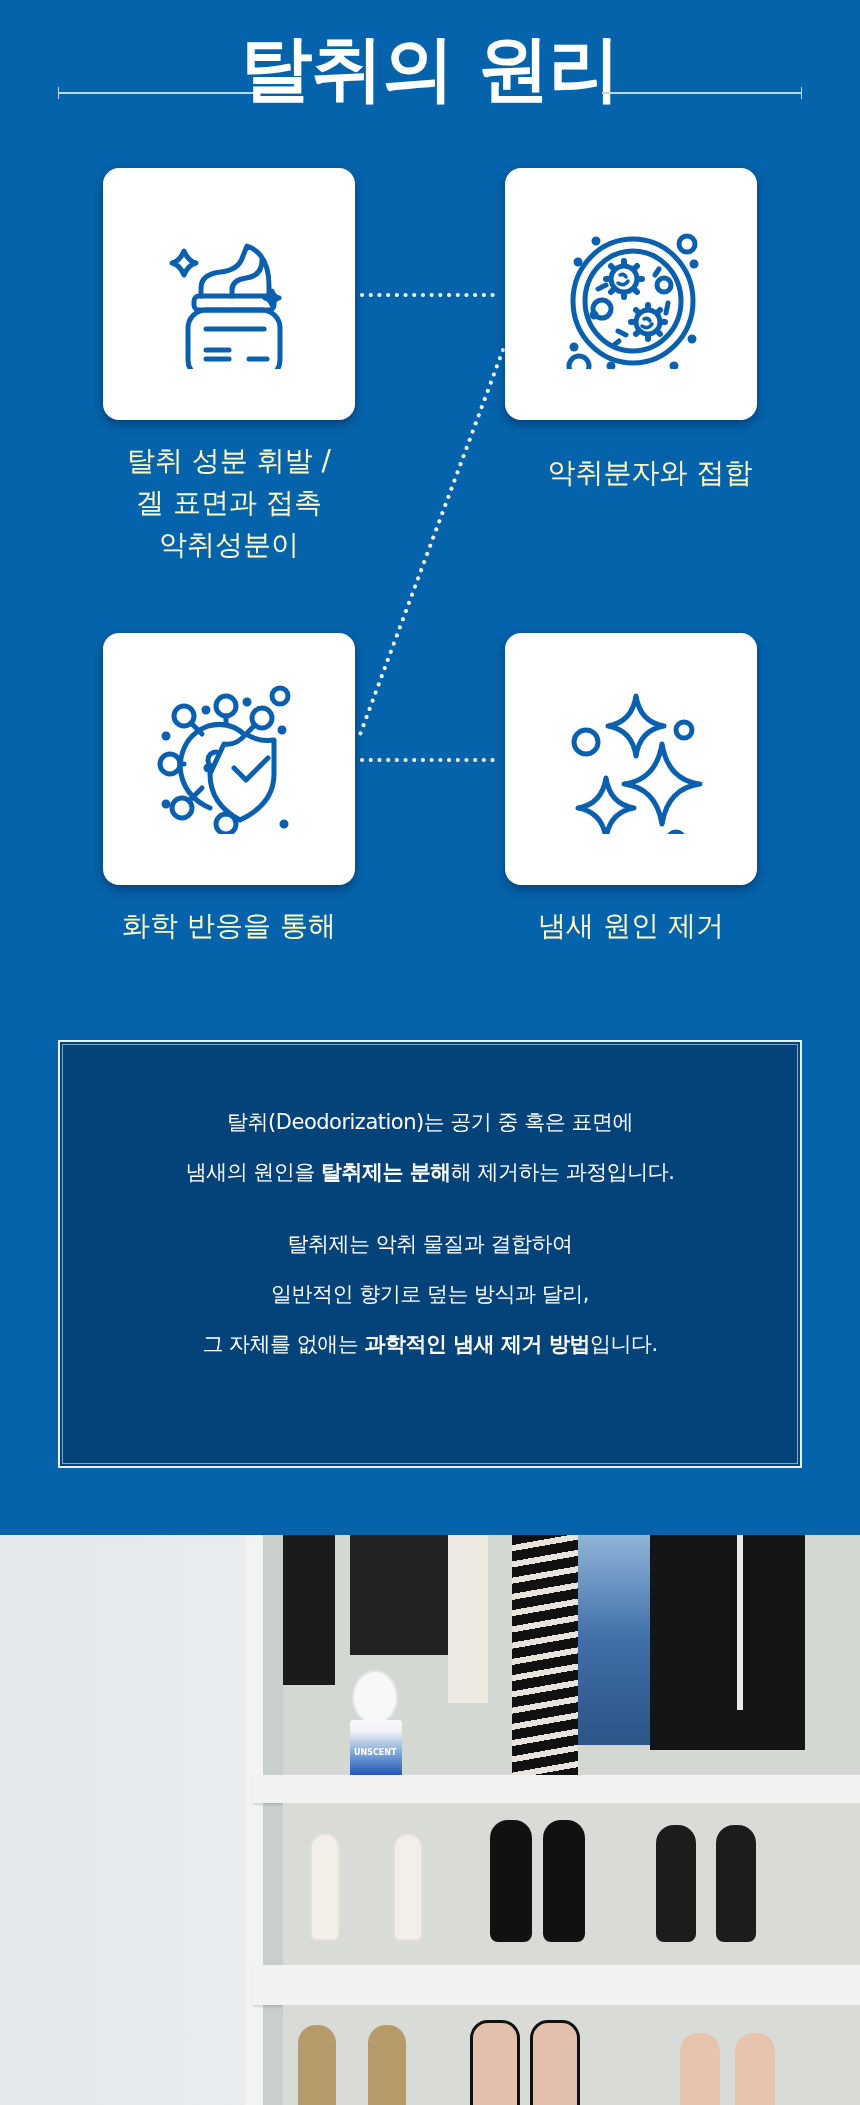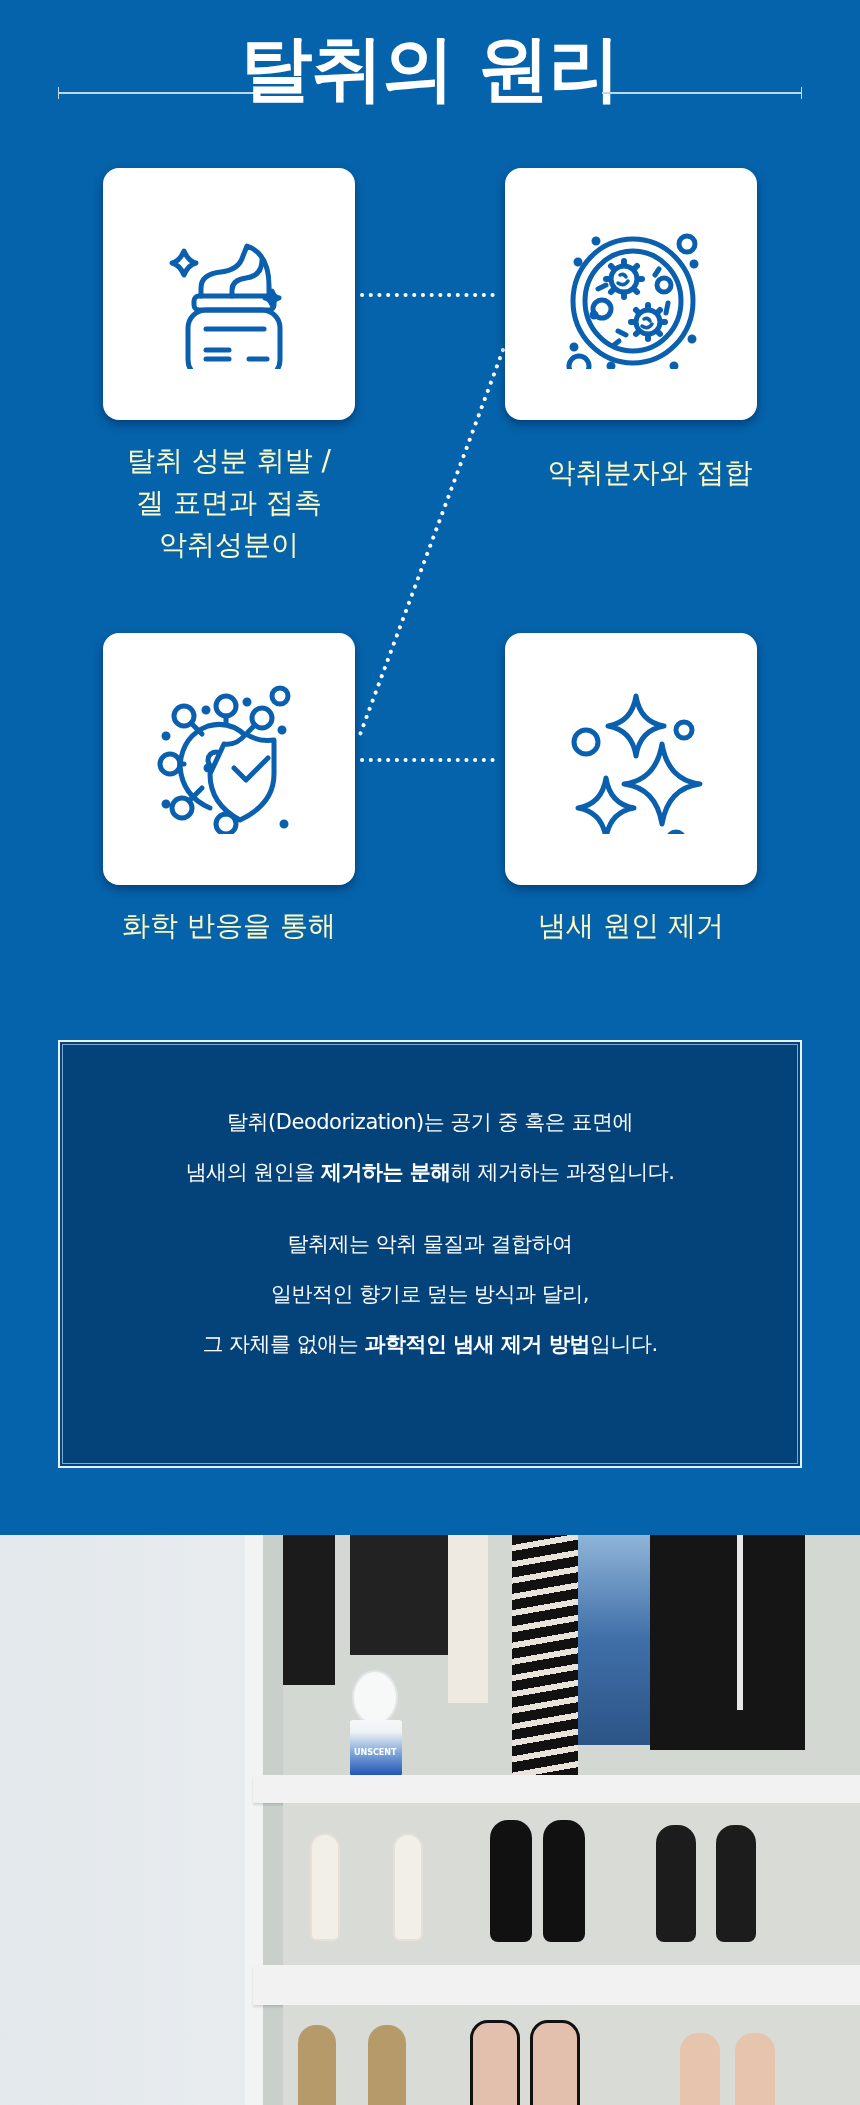--- a/index.html
+++ b/index.html
@@ -200,21 +200,21 @@
         <circle cx="128" cy="46" r="8"></circle>
         <circle cx="120" cy="156" r="8"></circle>
       </svg>
     </div>
     <div class="caption caption-4">
       <div>냄새 원인 제거</div>
     </div>
 
     <div class="info-box">
       <div class="info-line">탈취(Deodorization)는 공기 중 혹은 표면에</div>
-      <div class="info-line"><span>냄새의 원인을 </span><b>제거하는 분해</b><span>해 제거하는 과정입니다.</span></div>
+      <div class="info-line"><span>냄새의 원인을 </span><b>탈취제는 분해</b><span>해 제거하는 과정입니다.</span></div>
       <div class="info-gap"></div>
       <div class="info-line">탈취제는 악취 물질과 결합하여</div>
       <div class="info-line">일반적인 향기로 덮는 방식과 달리,</div>
       <div class="info-line"><span>그 자체를 없애는 </span><b>과학적인 냄새 제거 방법</b><span>입니다.</span></div>
     </div>
   </div>
 
   <div class="photo">
     <div class="wall"></div>
     <div class="frame"></div>

